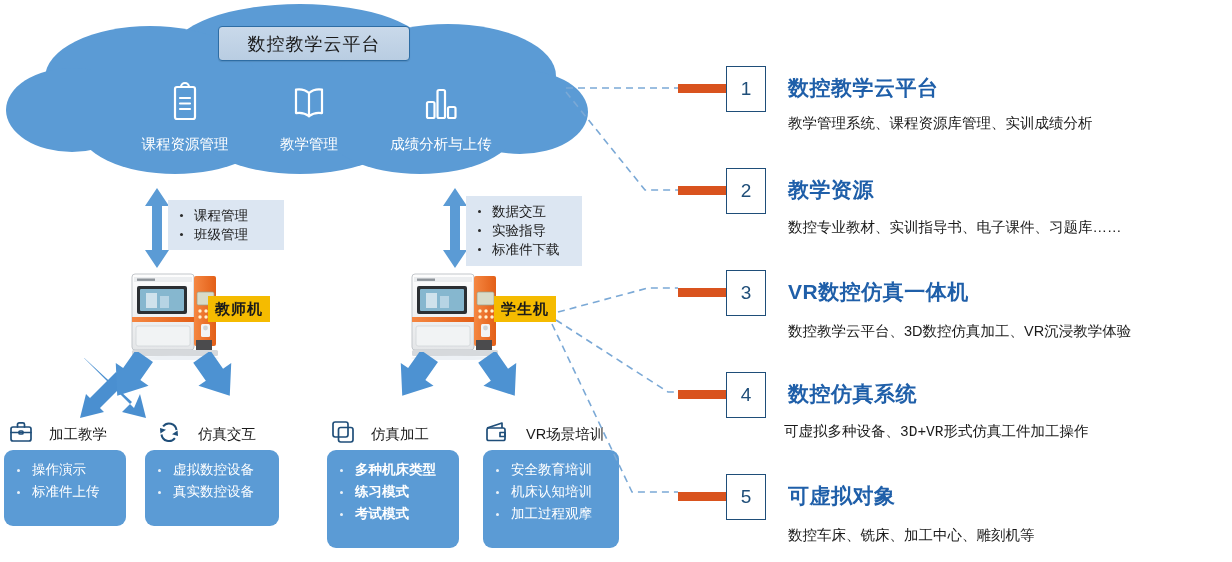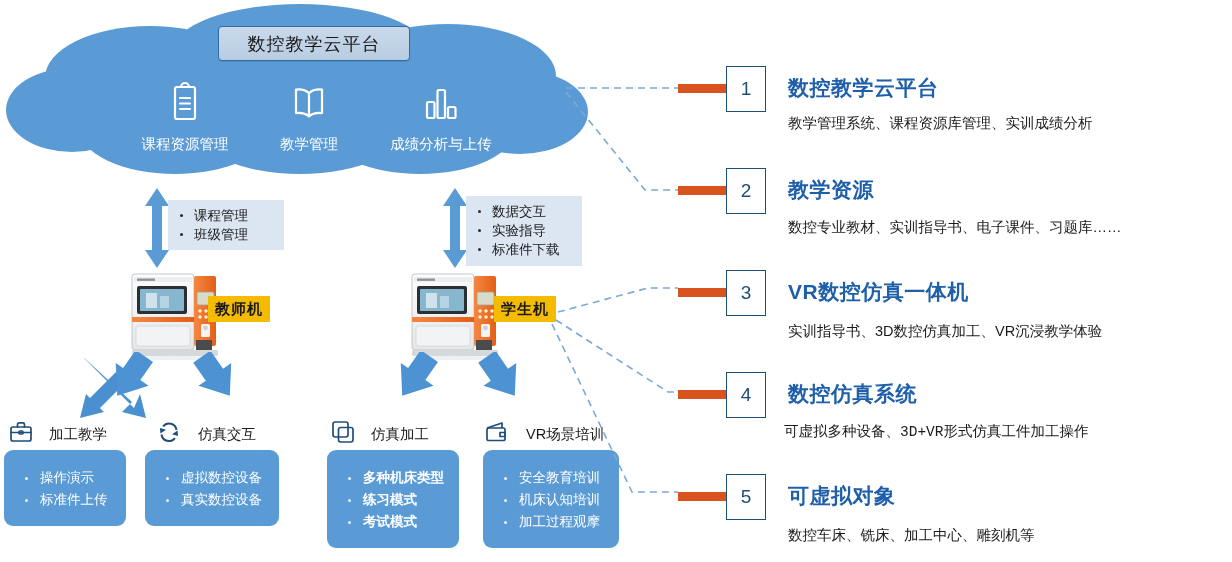--- a/index.html
+++ b/index.html
@@ -85,21 +85,21 @@
   .group-head .ghlabel{
     font-size:14.5px;color:#1a1a1a;white-space:nowrap;
   }
   .bluebox{
     position:absolute;
     background:#5b9bd5;
     border-radius:9px;
     box-sizing:border-box;
     padding:9px 10px 9px 8px;
   }
-  .bluebox ul{margin:8px;padding:0;list-style:none;}
+  .bluebox ul{margin:0;padding:0;list-style:none;}
   .bluebox li{
     font-size:13.5px;color:#ffffff;
     line-height:22px;
     padding-left:20px;
     position:relative;
     white-space:nowrap;
   }
   .bluebox li:before{
     content:"";
     position:absolute;left:5px;top:10px;
@@ -422,21 +422,21 @@
   <div class="rdesc" style="left:788px;top:114px;">教学管理系统、课程资源库管理、实训成绩分析</div>
 
   <div class="rbar" style="left:678px;top:186px;"></div>
   <div class="rnumbox" style="left:726px;top:168px;">2</div>
   <div class="rtitle" style="left:788px;top:176px;">教学资源</div>
   <div class="rdesc" style="left:788px;top:218px;">数控专业教材、实训指导书、电子课件、习题库……</div>
 
   <div class="rbar" style="left:678px;top:288px;"></div>
   <div class="rnumbox" style="left:726px;top:270px;">3</div>
   <div class="rtitle" style="left:788px;top:278px;">VR数控仿真一体机</div>
-  <div class="rdesc" style="left:788px;top:322px;">实训指导书、3D数控仿真加工、VR沉浸教学体验</div>
+  <div class="rdesc" style="left:788px;top:322px;">数控教学云平台、3D数控仿真加工、VR沉浸教学体验</div>
 
   <div class="rbar" style="left:678px;top:390px;"></div>
   <div class="rnumbox" style="left:726px;top:372px;">4</div>
   <div class="rtitle" style="left:788px;top:380px;">数控仿真系统</div>
   <div class="rdesc" style="left:784px;top:422px;font-family:Liberation Mono, monospace;">可虚拟多种设备、3D+VR形式仿真工件加工操作</div>
 
   <div class="rbar" style="left:678px;top:492px;"></div>
   <div class="rnumbox" style="left:726px;top:474px;">5</div>
   <div class="rtitle" style="left:788px;top:482px;">可虚拟对象</div>
   <div class="rdesc" style="left:788px;top:526px;">数控车床、铣床、加工中心、雕刻机等</div>

